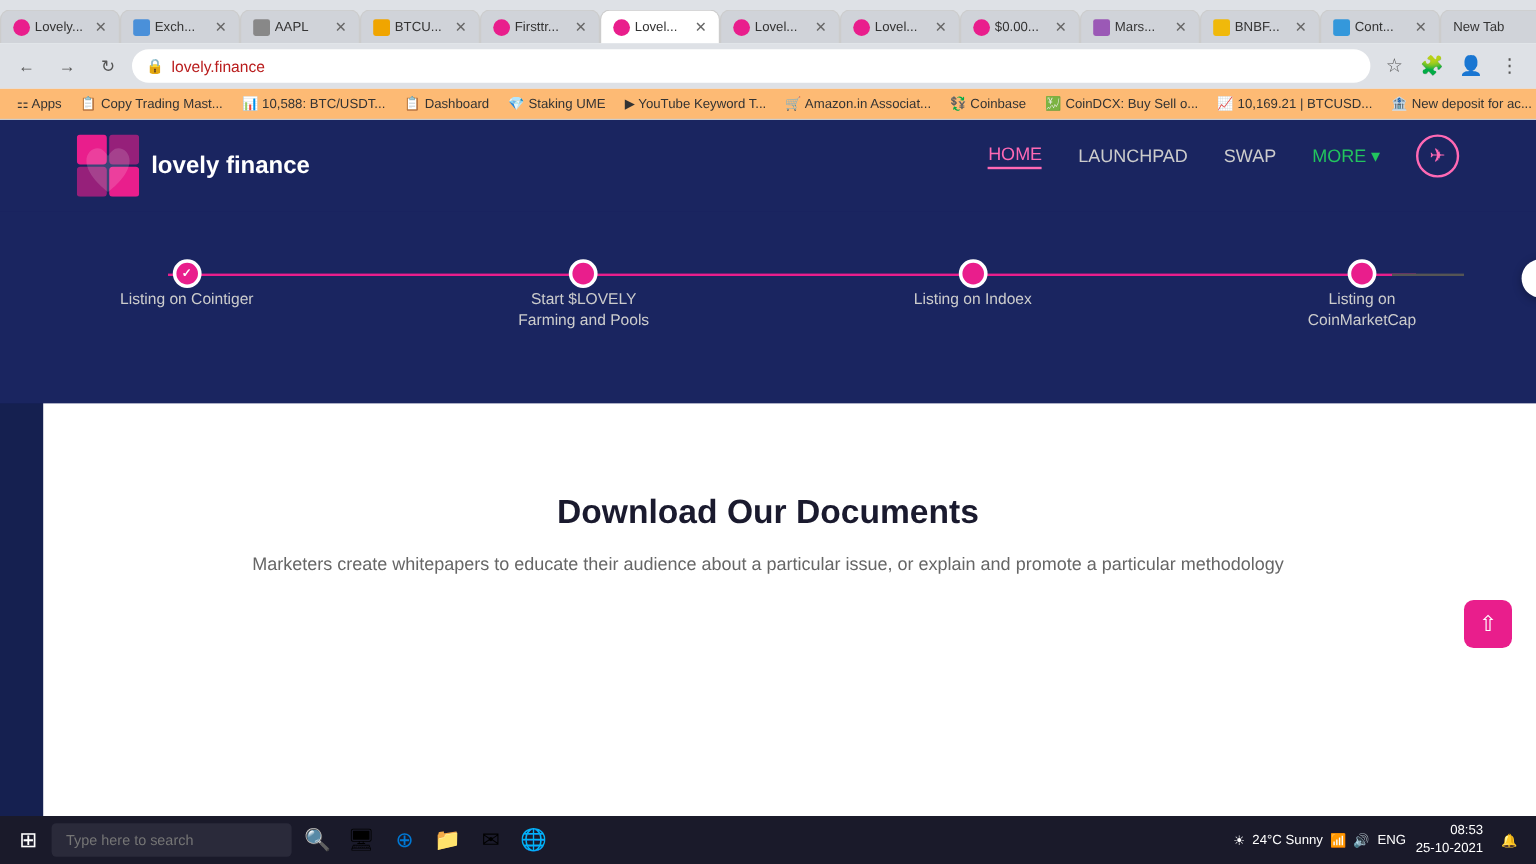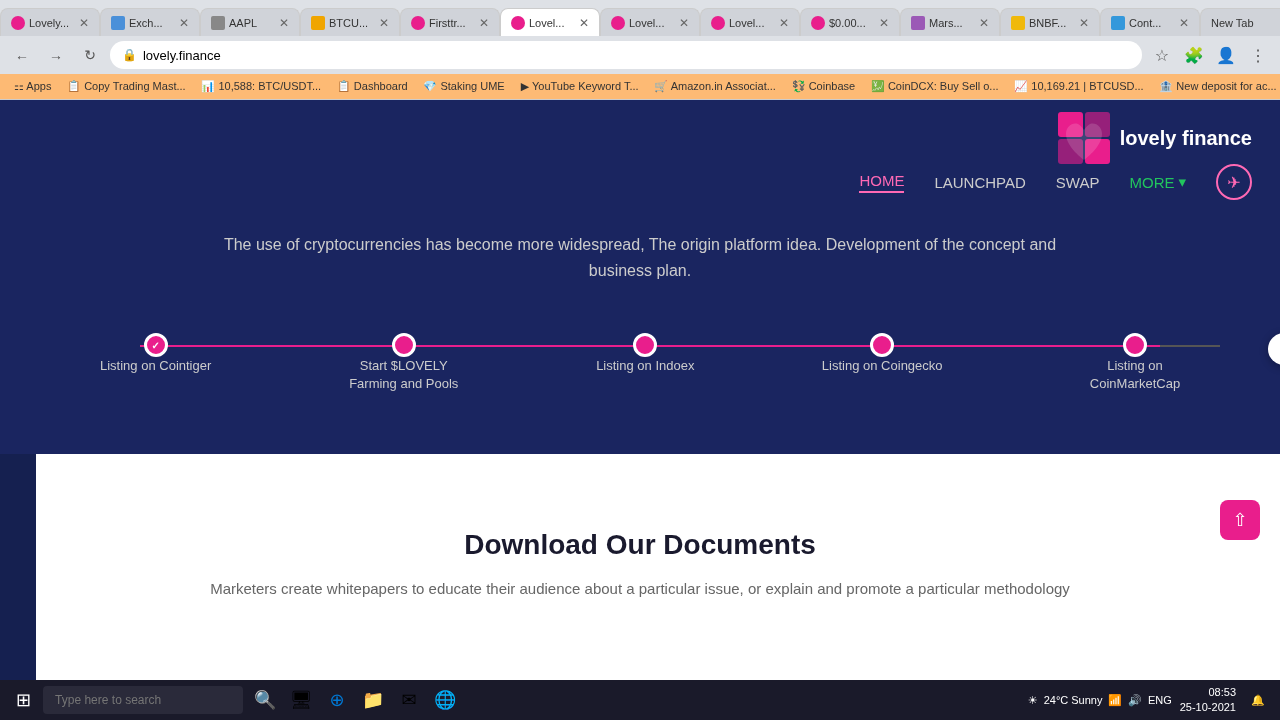--- a/index.html
+++ b/index.html
@@ -9,34 +9,34 @@
     .tab.active { background: #fff; z-index: 1; }
     .tab:not(.active) { background: #d0d3d9; }
     .tab-favicon { width: 14px; height: 14px; border-radius: 2px; flex-shrink: 0; }
     .tab-title { flex: 1; overflow: hidden; text-overflow: ellipsis; white-space: nowrap; font-size: 11px; color: #333; }
     .tab-close { font-size: 12px; color: #666; cursor: pointer; flex-shrink: 0; }
 
     .omnibox-bar { display: flex; align-items: center; background: #dee1e6; padding: 4px 8px; gap: 6px; height: 38px; }
     .nav-btn { background: none; border: none; width: 28px; height: 28px; border-radius: 50%; cursor: pointer; display: flex; align-items: center; justify-content: center; font-size: 14px; color: #555; }
     .omnibox { flex: 1; background: #fff; border-radius: 20px; height: 28px; display: flex; align-items: center; padding: 0 12px; font-size: 13px; color: #333; border: none; }
     .omnibox-icon { font-size: 12px; color: #555; margin-right: 6px; }
-    .omnibox-url { flex: 1; font-size: 13px; color: #000000; }
+    .omnibox-url { flex: 1; font-size: 13px; color: #b91c1c; }
     .omnibox-actions { display: flex; gap: 4px; }
     .omnibox-actions button { background: none; border: none; width: 28px; height: 28px; border-radius: 50%; cursor: pointer; display: flex; align-items: center; justify-content: center; font-size: 14px; color: #555; }
     .bookmarks-bar { background: #fdba74; display: flex; align-items: center; padding: 2px 8px; gap: 4px; height: 26px; font-size: 11px; border-bottom: 1px solid #ccc; overflow: hidden; }
     .bookmark-item { display: flex; align-items: center; gap: 3px; cursor: pointer; padding: 2px 6px; border-radius: 4px; white-space: nowrap; color: #333; font-size: 11px; }
 
     
     .website { width: 100%; height: calc(720px - 100px); position: relative; overflow: hidden; }
 
     
     .top-section { background: #1a2560; width: 100%; padding: 0; position: relative; }
 
     
-    .navbar { display: flex; align-items: flex-end; padding: 12px 28px; background: #1a2560; position: relative; z-index: 10; flex-direction: column; }
+    .navbar { display: flex; align-items: flex-start; padding: 12px 64px; background: #1a2560; position: relative; z-index: 10; }
     .logo { display: flex; align-items: center; gap: 10px; }
     .logo-text { color: #fff; font-size: 20px; font-weight: bold; }
     .nav-links { display: flex; align-items: center; gap: 30px; margin-left: auto; }
     .nav-link { color: #ccc; text-decoration: none; font-size: 15px; cursor: pointer; }
     .nav-link.active { color: #ff69b4; border-bottom: 2px solid #ff69b4; padding-bottom: 2px; }
     .nav-more { display: flex; align-items: center; gap: 4px; color: #22c55e; cursor: pointer; font-size: 15px; }
     .send-btn { background: none; border: 2px solid #ff69b4; border-radius: 50%; width: 36px; height: 36px; display: flex; align-items: center; justify-content: center; cursor: pointer; color: #ff69b4; font-size: 16px; }
 
     
     .hero-text { text-align: center; padding: 20px 200px 10px; color: #ccc; font-size: 16px; line-height: 1.6; background: #1a2560; }
@@ -216,23 +216,20 @@
         <a class="nav-link">LAUNCHPAD</a>
         <a class="nav-link">SWAP</a>
         <div class="nav-more">
           <span>MORE</span>
           <span>▾</span>
         </div>
         <div class="send-btn">✈</div>
       </div>
     </div>
 
-    <div class="hero-text">
-      <p>The use of cryptocurrencies has become more widespread, The origin platform idea. Development of the concept and business plan.</p>
-    </div>
 
     <div class="timeline-section">
       <div class="timeline-track" style="position:relative;padding:0 80px 0 100px;">
 
         <div style="position:absolute;top:12px;left:140px;right:100px;height:2px;background:#e91e8c;z-index:0;"></div>
         <div style="position:absolute;top:12px;right:60px;width:60px;height:2px;background:#555;z-index:0;"></div>
 
         <div style="display:flex;justify-content:space-between;width:100%;position:relative;z-index:1;align-items:flex-start;">
 
           <div class="timeline-node">
@@ -245,24 +242,20 @@
           <div class="timeline-node">
             <div class="node-dot" style="background:#e91e8c;border:3px solid #fff;width:24px;height:24px;border-radius:50%;"></div>
             <div class="node-label">Start $LOVELY Farming and Pools</div>
           </div>
 
           <div class="timeline-node">
             <div class="node-dot" style="background:#e91e8c;border:3px solid #fff;width:24px;height:24px;border-radius:50%;"></div>
             <div class="node-label">Listing on Indoex</div>
           </div>
 
-          <div class="timeline-node">
-            <div class="node-dot" style="background:#e91e8c;border:3px solid #fff;width:24px;height:24px;border-radius:50%;"></div>
-            <div class="node-label">Listing on Coingecko</div>
-          </div>
 
           <div class="timeline-node">
             <div class="node-dot" style="background:#e91e8c;border:3px solid #fff;width:24px;height:24px;border-radius:50%;"></div>
             <div class="node-label">Listing on CoinMarketCap</div>
           </div>
         </div>
 
         <div class="timeline-arrow" style="right:-20px;top:0px;transform:none;position:absolute;">›</div>
       </div>
     </div>

